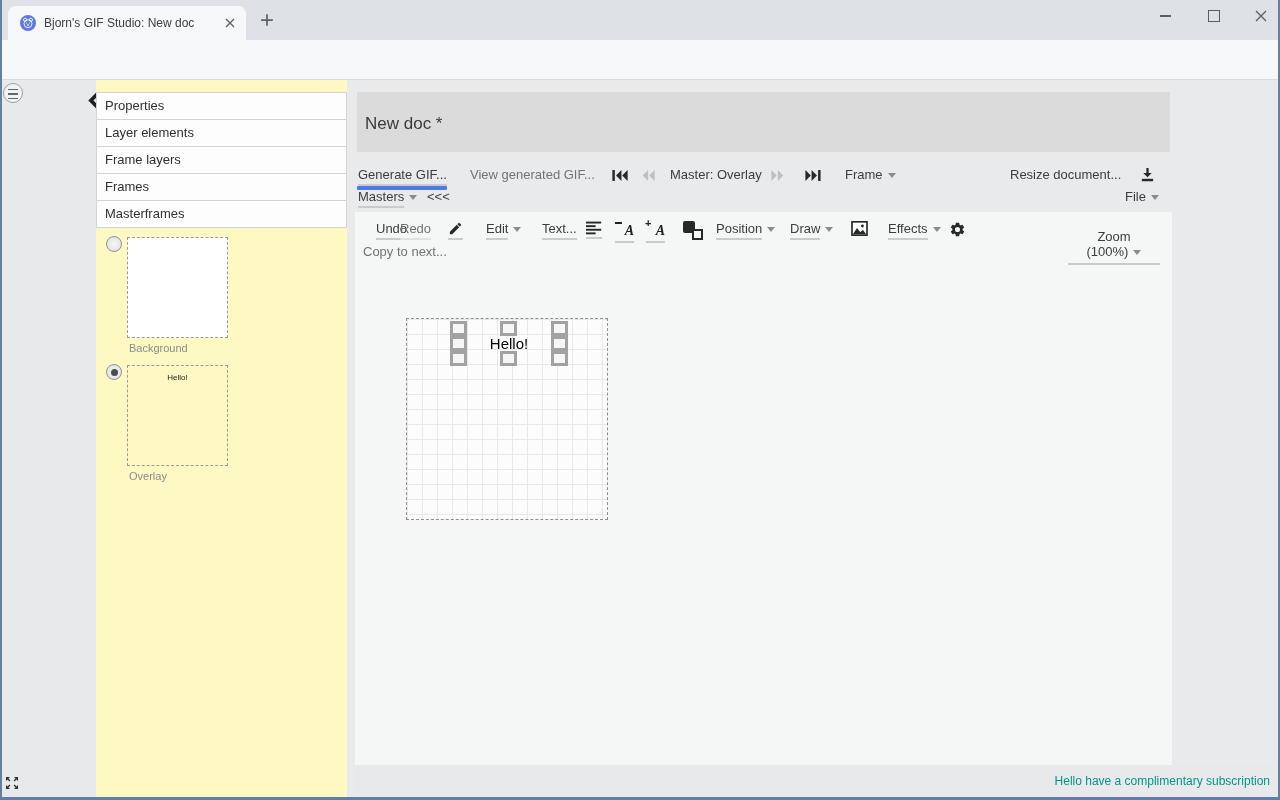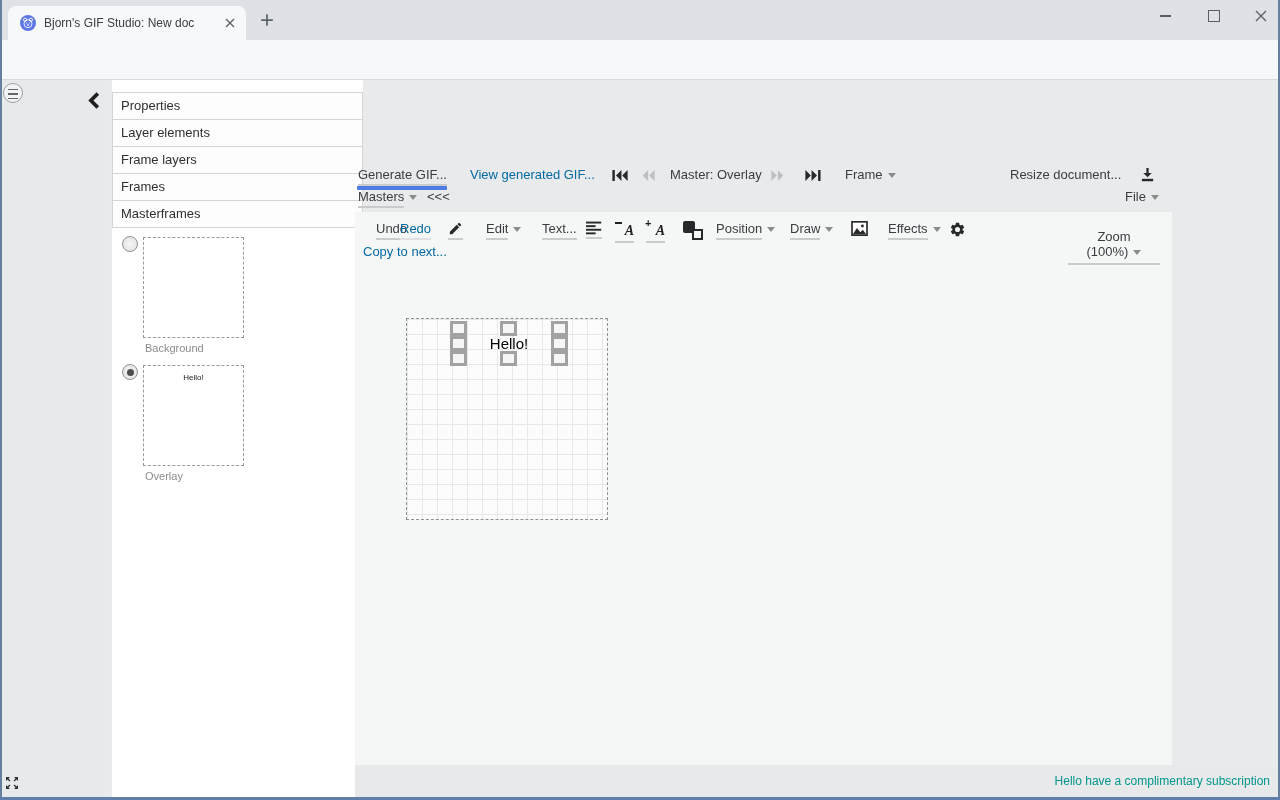--- a/index.html
+++ b/index.html
@@ -47,21 +47,21 @@
   
   .page{position:absolute;left:0;top:80px;width:1278px;height:717px;background:#e9eaeb;}
   .rail{position:absolute;left:0;top:0;width:104px;height:717px;background:#e8e9ea;}
   .hamburger{position:absolute;left:3px;top:3px;width:18px;height:18px;border:1px solid #9aa0a6;
     border-radius:50%;background:#f1f3f4;}
   .hamburger i{display:block;width:10px;height:1.4px;background:#63676b;margin:3px auto 0 auto;}
   .hamburger i:first-child{margin-top:5px;}
   .collapse-chev{position:absolute;left:88px;top:12px;width:14px;height:18px;}
   .fullscreen{position:absolute;left:4px;top:695px;width:16px;height:16px;}
 
-  .sidebar{position:absolute;left:112px;top:0;width:251px;height:717px;background:#ffffff;}
+  .sidebar{position:absolute;left:96px;top:0;width:251px;height:717px;background:#fef9c3;}
   .menu{position:absolute;left:0;top:12px;width:251px;border:1px solid #d4d4d4;box-sizing:border-box;}
   .menu-item{height:26px;line-height:26px;background:#fdfdfd;border-bottom:1px solid #d4d4d4;
     font-size:13px;color:#303030;padding-left:8px;cursor:pointer;}
   .menu-item:last-child{border-bottom:none;}
 
   .radio{position:absolute;left:10px;width:14px;height:14px;border:1px solid #8f9398;border-radius:50%;
     background:radial-gradient(#f6f6f6,#dedede);}
   .radio.sel::after{content:"";position:absolute;left:3.5px;top:3.5px;width:7px;height:7px;
     border-radius:50%;background:#4c4c4c;}
   .thumb{position:absolute;left:31px;width:101px;height:101px;border:1px dashed #9b9b9b;box-sizing:border-box;}
@@ -78,21 +78,21 @@
   .doc-title{position:absolute;left:8px;top:22px;font-size:17px;font-weight:500;color:#3a3a3a;}
 
   .t1-row1{position:absolute;left:0;top:87px;width:817px;height:22px;}
   .t1-row2{position:absolute;left:0;top:109px;width:817px;height:20px;}
   .work{position:absolute;left:0;top:132px;width:817px;height:553px;background:#f5f6f6;}
   .t2-row1{position:absolute;left:0;top:9px;width:817px;height:24px;}
   .t2-row2{position:absolute;left:0;top:32px;width:817px;height:18px;}
 
   .titem{position:absolute;font-size:13px;color:#3a3d40;white-space:nowrap;cursor:pointer;}
   .lk{border-bottom:2px solid #cbcbcb;padding-bottom:2px;}
-  .dis{color:#0369a1;cursor:default;}
+  .dis{color:#737373;cursor:default;}
   .lk-dis{border-bottom:2px solid #e0e1e2;padding-bottom:2px;}
   .caret{display:inline-block;width:0;height:0;border:4px solid transparent;
     border-top:5px solid #8b8b8b;margin-left:5px;vertical-align:-3px;}
   .blue-bar{position:absolute;left:2px;top:19px;width:90px;height:4px;background:#4d7de4;border-radius:1px;}
   .micon{position:absolute;top:2px;cursor:pointer;}
 
   
   .fmtA{position:relative;display:inline-block;width:19px;height:15px;}
   .fmtA b{position:absolute;right:0;bottom:-1px;font-family:"Liberation Serif",serif;
     font-style:italic;font-weight:700;font-size:14px;line-height:13px;color:#222;}
@@ -255,20 +255,23 @@
     <span class="thumb-label lab1">Background</span>
 
     <span class="radio sel r2"></span>
     <div class="thumb bg2">
       <span class="thumb-text">Hello!</span>
     </div>
     <span class="thumb-label lab2">Overlay</span>
   </div>
 
   <div class="main">
+    <div class="doc-header">
+      <span class="doc-title">New doc *</span>
+    </div>
 
     <div class="t1-row1">
       <span class="titem" style="left:3px"><span class="lk">Generate GIF...</span></span>
       <span class="blue-bar"></span>
       <span class="titem dis" style="left:115px"><span>View generated GIF...</span></span>
       <span class="micon" style="left:257px">
         <svg viewBox="0 0 22 16" width="16" height="13" fill="#26282a">
             <rect x="0.5" y="0.5" width="3.4" height="15"></rect>
             <path d="M13 0.5 5.5 8l7.5 7.5z"></path>
             <path d="M21.5 0.5 14 8l7.5 7.5z"></path>

